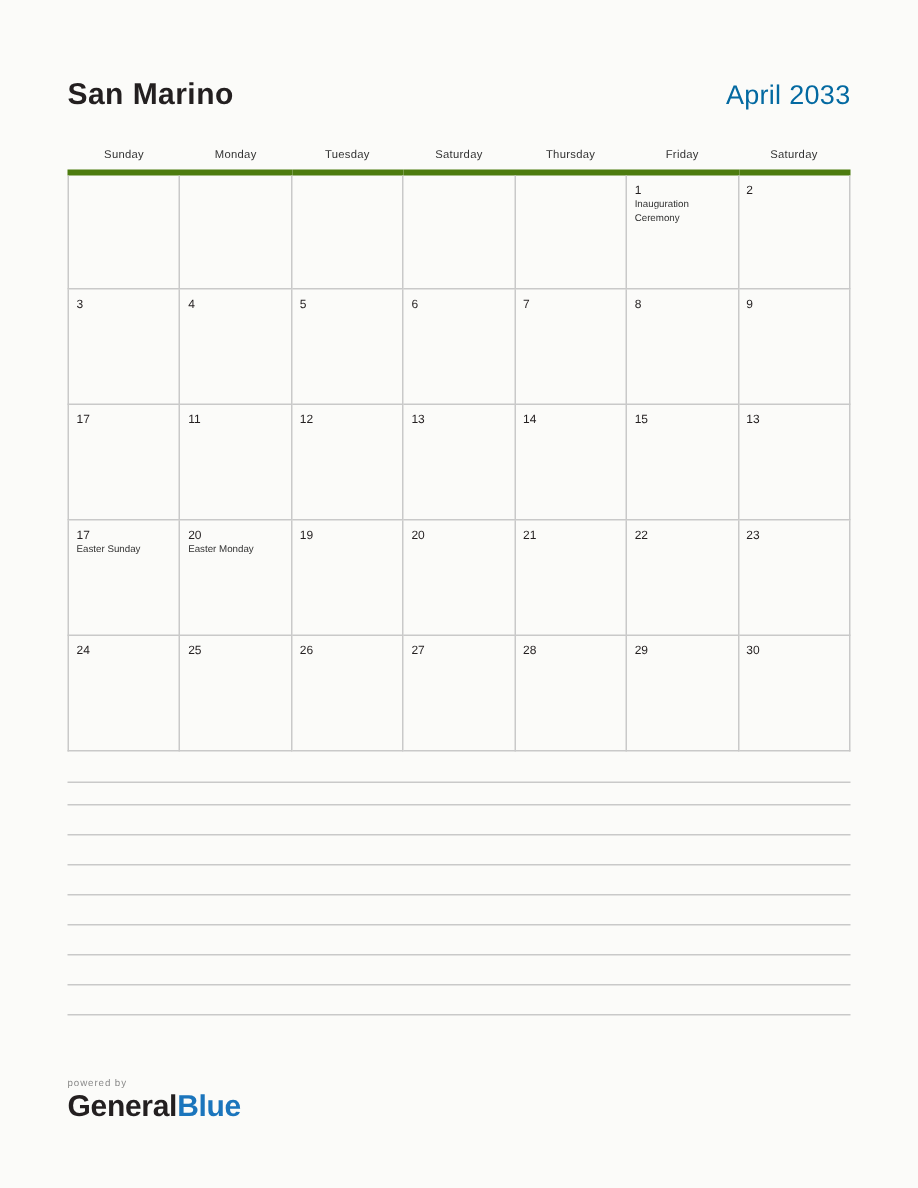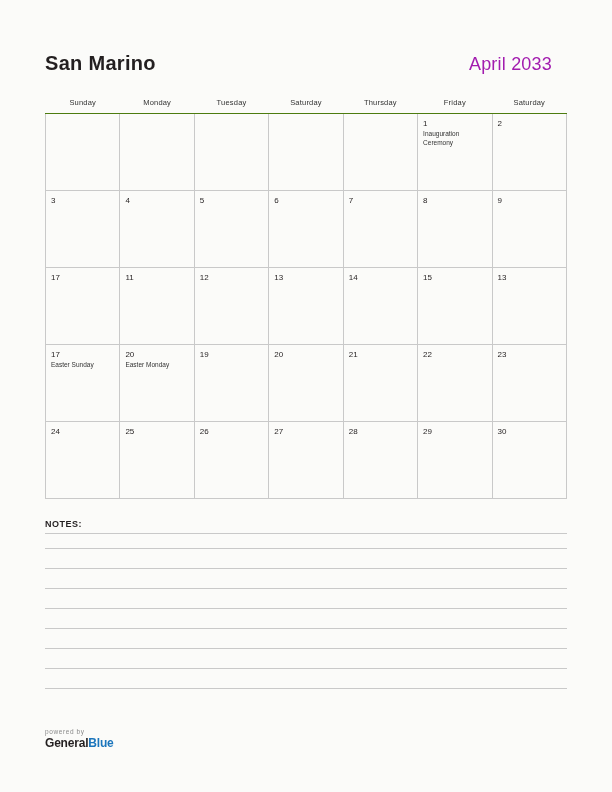--- a/index.html
+++ b/index.html
@@ -14,55 +14,55 @@
     color: #231f20;
     position: relative;
     overflow: hidden;
   }
   .page {
     position: absolute;
     left: 0; top: 0;
     width: 612px;
     height: 792px;
     box-sizing: border-box;
-    padding: 40px 60px 0 45px;
+    padding: 40px 45px 0 45px;
   }
   
   .header {
     display: flex;
     align-items: baseline;
     justify-content: space-between;
     margin-top: 12px;
     margin-bottom: 18px;
   }
   .title {
     font-size: 20px;
     font-weight: bold;
     letter-spacing: 0.3px;
     color: #231f20;
   }
   .monthyear {
     font-size: 18px;
     font-weight: normal;
-    color: #a21caf;
+    color: #0369a1;
     letter-spacing: 0.2px;
   }
   
   .calendar {
     border-collapse: collapse;
     table-layout: fixed;
     width: 522px;
   }
   .calendar th {
     font-size: 7.5px;
     font-weight: normal;
     color: #333;
     text-align: center;
     padding: 5px 0 6px 0;
-    border-bottom: 1px solid #4d7c0f;
+    border-bottom: 4px solid #4d7c0f;
     border-top: none;
     letter-spacing: 0.2px;
   }
   .calendar td {
     border: 1px solid #c9c9c9;
     width: 74.5px;
     height: 77px;
     vertical-align: top;
     padding: 4px 5px 2px 5px;
     box-sizing: border-box;
@@ -110,21 +110,21 @@
     left: 45px;
     bottom: 42px;
   }
   .powered {
     font-size: 6.5px;
     color: #8a8a8a;
     letter-spacing: 0.6px;
     margin-bottom: 1px;
   }
   .brand {
-    font-size: 12px;
+    font-size: 20px;
     font-weight: bold;
     letter-spacing: -0.2px;
   }
   .brand .general { color: #231f20; }
   .brand .blue { color: #1b75bc; }
 </style>
 </head>
 <body>
 
 <div class="page">
@@ -294,21 +294,20 @@
         </td>
         <td>
           <span class="daynum">30</span>
           <span class="event"></span>
         </td>
       </tr>
     </tbody>
   </table>
 
   <div class="notes">
-    <span class="notes-label">NOTES:</span>
     <div class="note-line first"></div>
     <div class="note-line"></div>
     <div class="note-line"></div>
     <div class="note-line"></div>
     <div class="note-line"></div>
     <div class="note-line"></div>
     <div class="note-line"></div>
     <div class="note-line"></div>
   </div>
 

